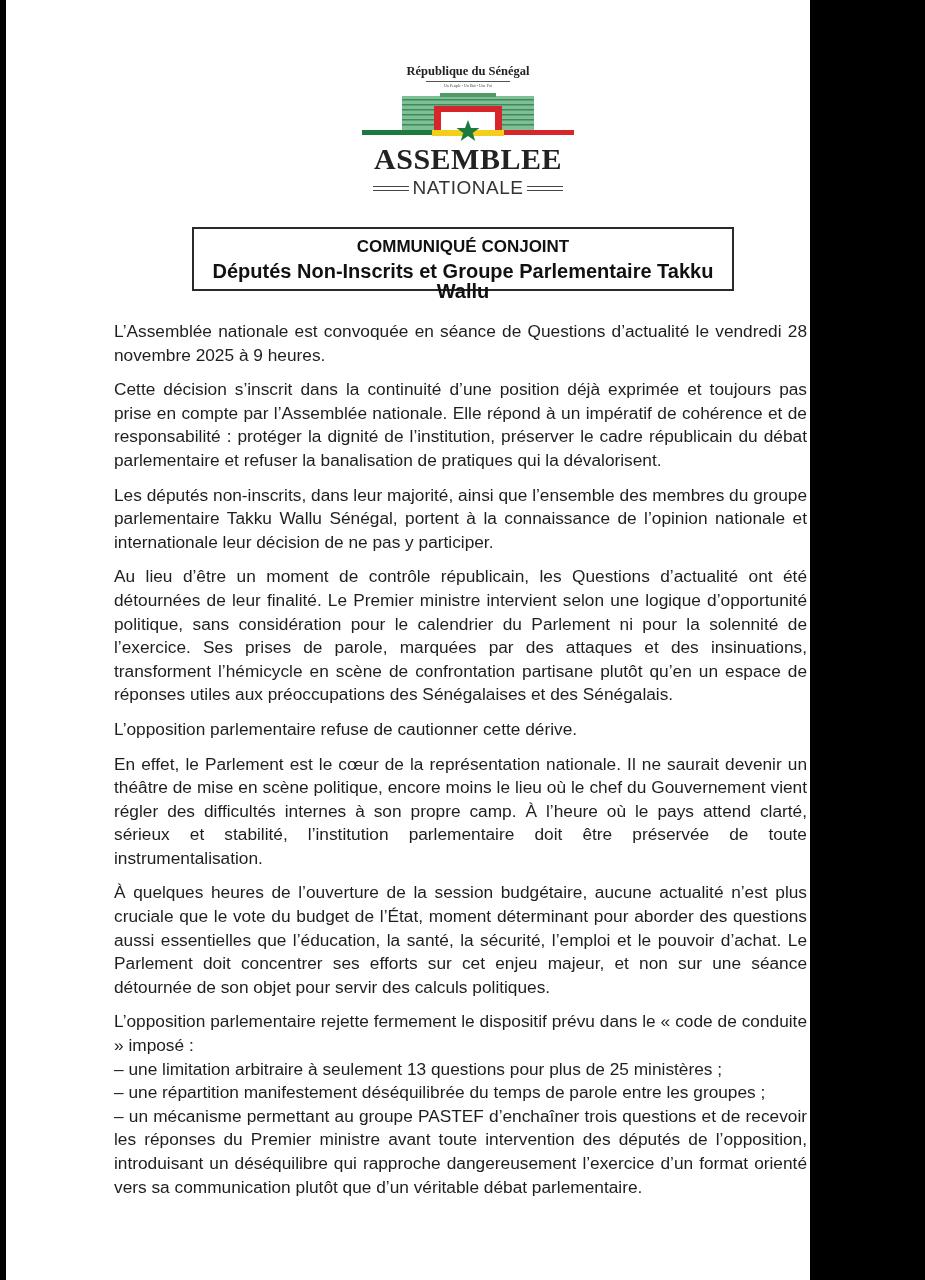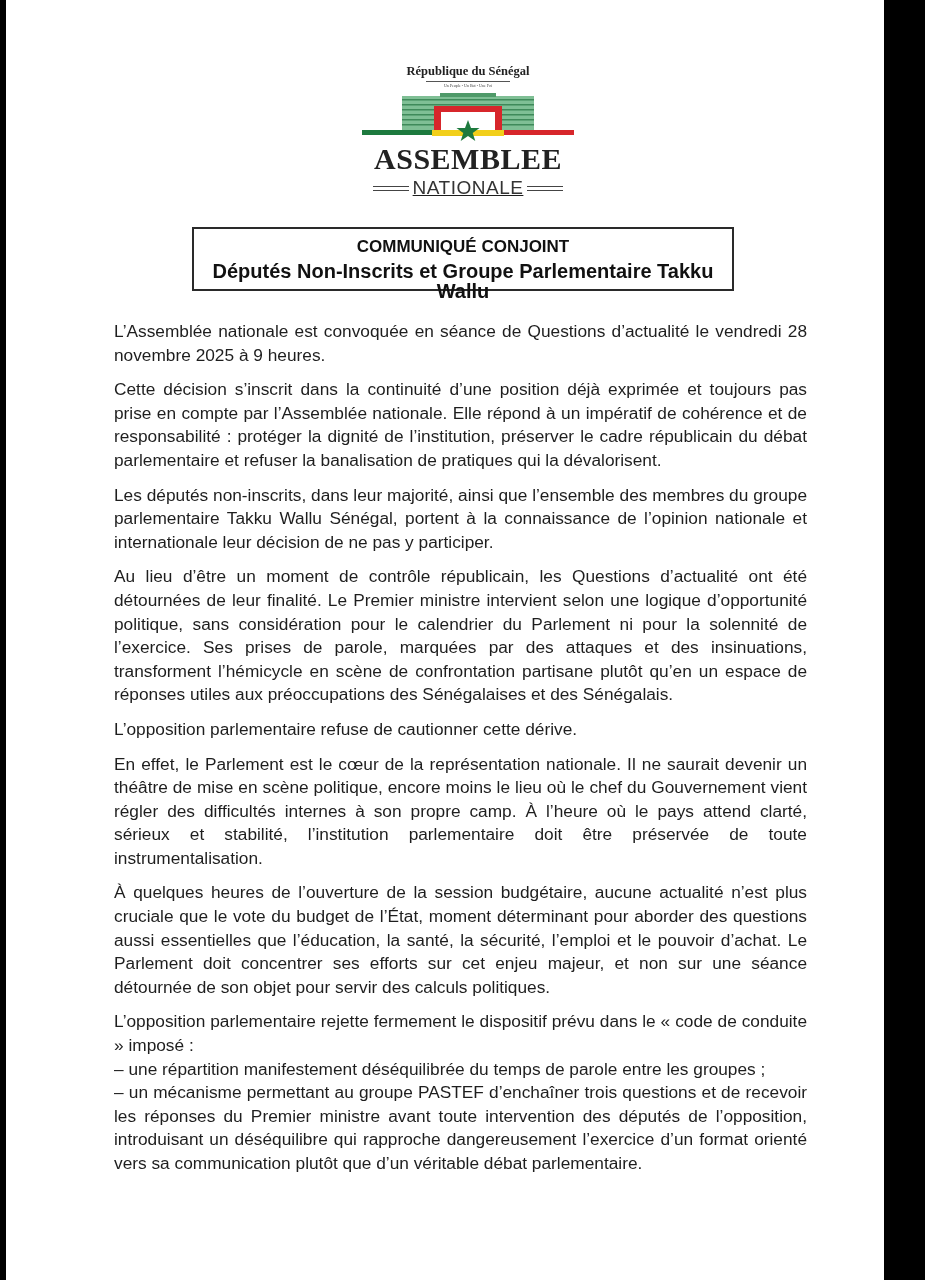--- a/index.html
+++ b/index.html
@@ -2,21 +2,21 @@
 <html><head>
 <meta charset="utf-8">
 <style>
   html, body { margin: 0; padding: 0; }
   body {
     width: 925px; height: 1280px; overflow: hidden;
     background: #000000;
     position: relative;
   }
   .page {
-    position: absolute; left: 6px; top: 0; width: 878px; height: 1280px;
+    position: absolute; left: 6px; top: 0; width: 804px; height: 1280px;
     background: #ffffff;
     font-family: "Liberation Sans", sans-serif;
     color: #1c1c1c;
   }
   
   .logo {
     position: absolute; left: 354px; top: 62px; width: 216px; height: 140px;
   }
   .logo .republic {
     position: absolute; left: 0; top: 2px; width: 216px; text-align: center;
@@ -30,21 +30,21 @@
     font-family: "Liberation Serif", serif; font-size: 4px; color: #444;
   }
   .logo svg.building { position: absolute; left: 0; top: 28px; }
   .logo .assemblee {
     position: absolute; left: 0; top: 82px; width: 216px; text-align: center;
     font-family: "Liberation Serif", serif; font-weight: bold; font-size: 30px; letter-spacing: 0.5px;
     color: #222; line-height: 30px;
   }
   .logo .nationale-row {
     position: absolute; left: 0; top: 114px; width: 216px; height: 24px;
-    display: flex; align-items: center; justify-content: center; gap: 4px; text-decoration: underline;
+    display: flex; align-items: center; justify-content: center; gap: 4px;
   }
   .logo .dbl {
     width: 36px; height: 5px; border-top: 1.5px solid #444; border-bottom: 1.5px solid #444; box-sizing: border-box;
   }
   .logo .nationale {
     font-family: "Liberation Sans", sans-serif; font-size: 19px; color: #333; letter-spacing: 0.5px; line-height: 20px;
   }
   
   .title-box {
     position: absolute; left: 186px; top: 227px; width: 542px; height: 64px;
@@ -112,17 +112,18 @@
   <div class="body">
     <p>L’Assemblée nationale est convoquée en séance de Questions d’actualité le vendredi 28 novembre 2025 à 9 heures.</p>
     <p>Cette décision s’inscrit dans la continuité d’une position déjà exprimée et toujours pas prise en compte par l’Assemblée nationale. Elle répond à un impératif de cohérence et de responsabilité : protéger la dignité de l’institution, préserver le cadre républicain du débat parlementaire et refuser la banalisation de pratiques qui la dévalorisent.</p>
     <p>Les députés non-inscrits, dans leur majorité, ainsi que l’ensemble des membres du groupe parlementaire Takku Wallu Sénégal, portent à la connaissance de l’opinion nationale et internationale leur décision de ne pas y participer.</p>
     <p>Au lieu d’être un moment de contrôle républicain, les Questions d’actualité ont été détournées de leur finalité. Le Premier ministre intervient selon une logique d’opportunité politique, sans considération pour le calendrier du Parlement ni pour la solennité de l’exercice. Ses prises de parole, marquées par des attaques et des insinuations, transforment l’hémicycle en scène de confrontation partisane plutôt qu’en un espace de réponses utiles aux préoccupations des Sénégalaises et des Sénégalais.</p>
     <p class="left">L’opposition parlementaire refuse de cautionner cette dérive.</p>
     <p>En effet, le Parlement est le cœur de la représentation nationale. Il ne saurait devenir un théâtre de mise en scène politique, encore moins le lieu où le chef du Gouvernement vient régler des difficultés internes à son propre camp. À l’heure où le pays attend clarté, sérieux et stabilité, l’institution parlementaire doit être préservée de toute instrumentalisation.</p>
     <p>À quelques heures de l’ouverture de la session budgétaire, aucune actualité n’est plus cruciale que le vote du budget de l’État, moment déterminant pour aborder des questions aussi essentielles que l’éducation, la santé, la sécurité, l’emploi et le pouvoir d’achat. Le Parlement doit concentrer ses efforts sur cet enjeu majeur, et non sur une séance détournée de son objet pour servir des calculs politiques.</p>
     <p>
       <span class="li">L’opposition parlementaire rejette fermement le dispositif prévu dans le « code de conduite » imposé :</span>
+      <span class="li">– une limitation arbitraire à seulement 13 questions pour plus de 25 ministères ;</span>
       <span class="li">– une répartition manifestement déséquilibrée du temps de parole entre les groupes ;</span>
       <span class="li">– un mécanisme permettant au groupe PASTEF d’enchaîner trois questions et de recevoir les réponses du Premier ministre avant toute intervention des députés de l’opposition, introduisant un déséquilibre qui rapproche dangereusement l’exercice d’un format orienté vers sa communication plutôt que d’un véritable débat parlementaire.</span>
     </p>
   </div>
 </div>
 
 </body></html>

